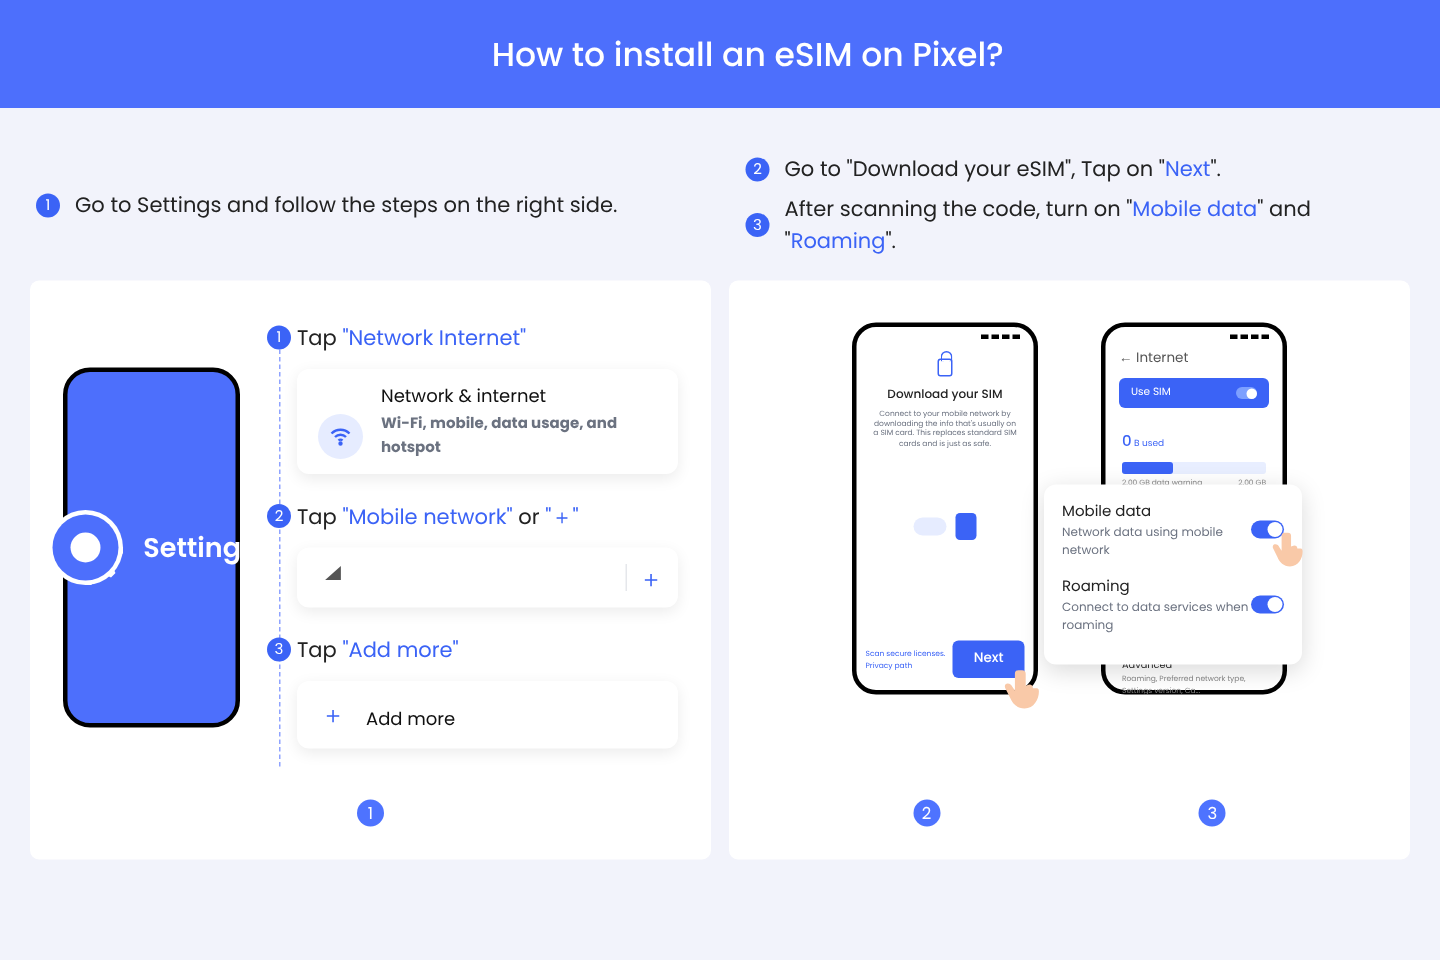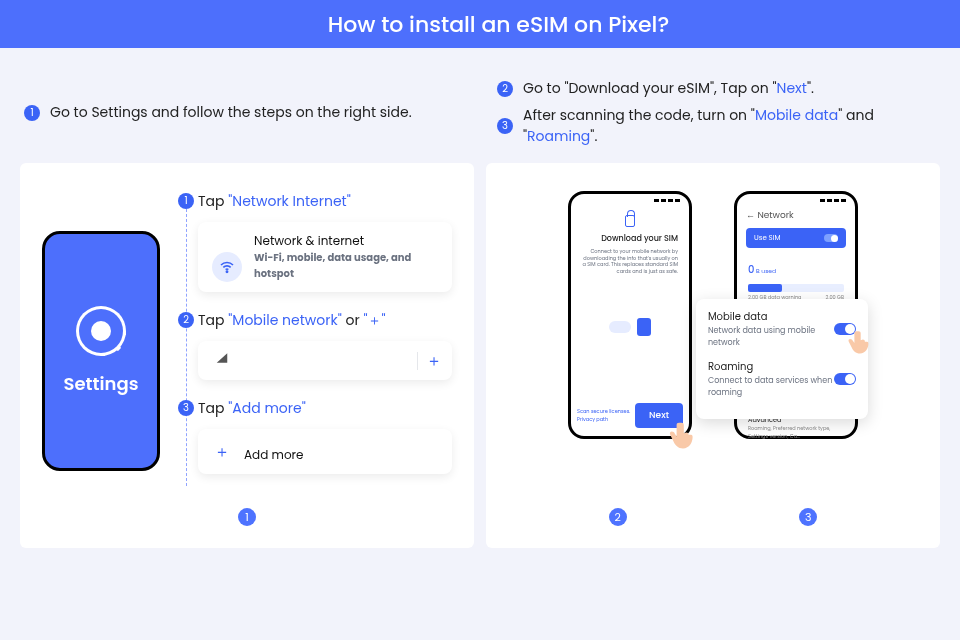--- a/index.html
+++ b/index.html
@@ -14,21 +14,21 @@
   body {
     margin: 0;
     width: 960px;
     height: 640px;
     background: var(--page-bg);
     font-family: "Poppins", "Segoe UI", Arial, sans-serif;
     color: var(--text);
     overflow: hidden;
   }
   .header {
-    height: 48px;
+    height: 72px;
     background: var(--blue-light);
     display: flex;
     align-items: center;
     justify-content: center;
     color: #fff;
     font-size: 22px;
     font-weight: 500;
     padding-left: 37px;
   }
   .intro {
@@ -62,22 +62,22 @@
     border-radius:6px;
     padding: 28px 22px 22px 22px;
     flex:1;
     position:relative;
   }
   
   .panel1 { display:flex; gap:20px; }
   .phone {
     width:118px; height:240px;
     border: 3px solid #000; border-radius:18px;
-    margin-top:40px;
-    display:flex; flex-direction:column; align-items:center; justify-content:center;
+    margin-top:30px;
+    display:flex; flex-direction:row; align-items:center; justify-content:center;
     gap:14px;
     background:var(--blue-light);
     flex:none;
   }
   .gear-circle {
     width:50px;height:50px;border-radius:50%;background:#fff;
     display:flex;align-items:center;justify-content:center;color:var(--blue-light);
     position:relative;
   }
   .gear-circle svg{width:60px;height:60px;fill:#fff;}
@@ -124,21 +124,21 @@
   .panel2 { display:flex; gap:20px; justify-content:center; }
   .mini-phone {
     width:124px; height:248px;
     border:3px solid #000; border-radius:16px;
     background:#fff;
     padding:5px; flex:none; position:relative;
     font-size:6px;
   }
   .status-bar{height:6px;display:flex;justify-content:flex-end;gap:2px;padding:0 4px;}
   .status-bar span{width:5px;height:3px;background:#000;}
-  .dl-screen{margin-top:10px; text-align:right; padding:0 6px;}
+  .dl-screen{margin-top:10px; text-align:center; padding:0 6px;}
   .dl-lock{width:10px;height:12px;border:1.5px solid var(--blue);border-radius:2px;margin:6px auto;position:relative;}
   .dl-lock:before{content:"";position:absolute;top:-6px;left:1px;width:6px;height:6px;border:1.5px solid var(--blue);border-bottom:none;border-radius:4px 4px 0 0;}
   .dl-title{font-size:8px;font-weight:500;margin:4px 0;}
   .dl-desc{font-size:5px;color:var(--muted);line-height:1.3;}
   .dl-illus{height:60px;display:flex;align-items:center;justify-content:center;gap:6px;margin-top:22px;}
   .cloud{width:22px;height:12px;background:#E6ECFF;border-radius:10px;}
   .simchip{width:14px;height:18px;background:var(--blue);border-radius:3px;}
   .dl-footer{position:absolute;bottom:8px;left:6px;right:6px;display:flex;justify-content:space-between;align-items:center;}
   .dl-links{color:var(--blue);font-size:5px;}
   .next-btn{background:var(--blue);color:#fff;border-radius:4px;padding:6px 14px;font-size:9px;font-weight:500;}
@@ -305,21 +305,21 @@
     </div>
 
     <div style="position:relative;margin-left:22px;">
       <div class="mini-phone">
         <div class="status-bar">
             <span></span>
             <span></span>
             <span></span>
             <span></span>
           </div>
-        <div class="carrier-back">←  Network</div>
+        <div class="carrier-back">←  Internet</div>
         <div class="use-sim">
           <span>Use SIM</span>
           <span class="toggle"></span>
         </div>
         <div style="padding:2px 6px 0;margin-top:12px;">
           <span style="color:var(--blue);font-size:10px;font-weight:500;">0</span>
           <span style="color:var(--blue);font-size:6px;">B used</span>
         </div>
         <div class="data-bar">
             <div class="data-bar-inner"></div>

